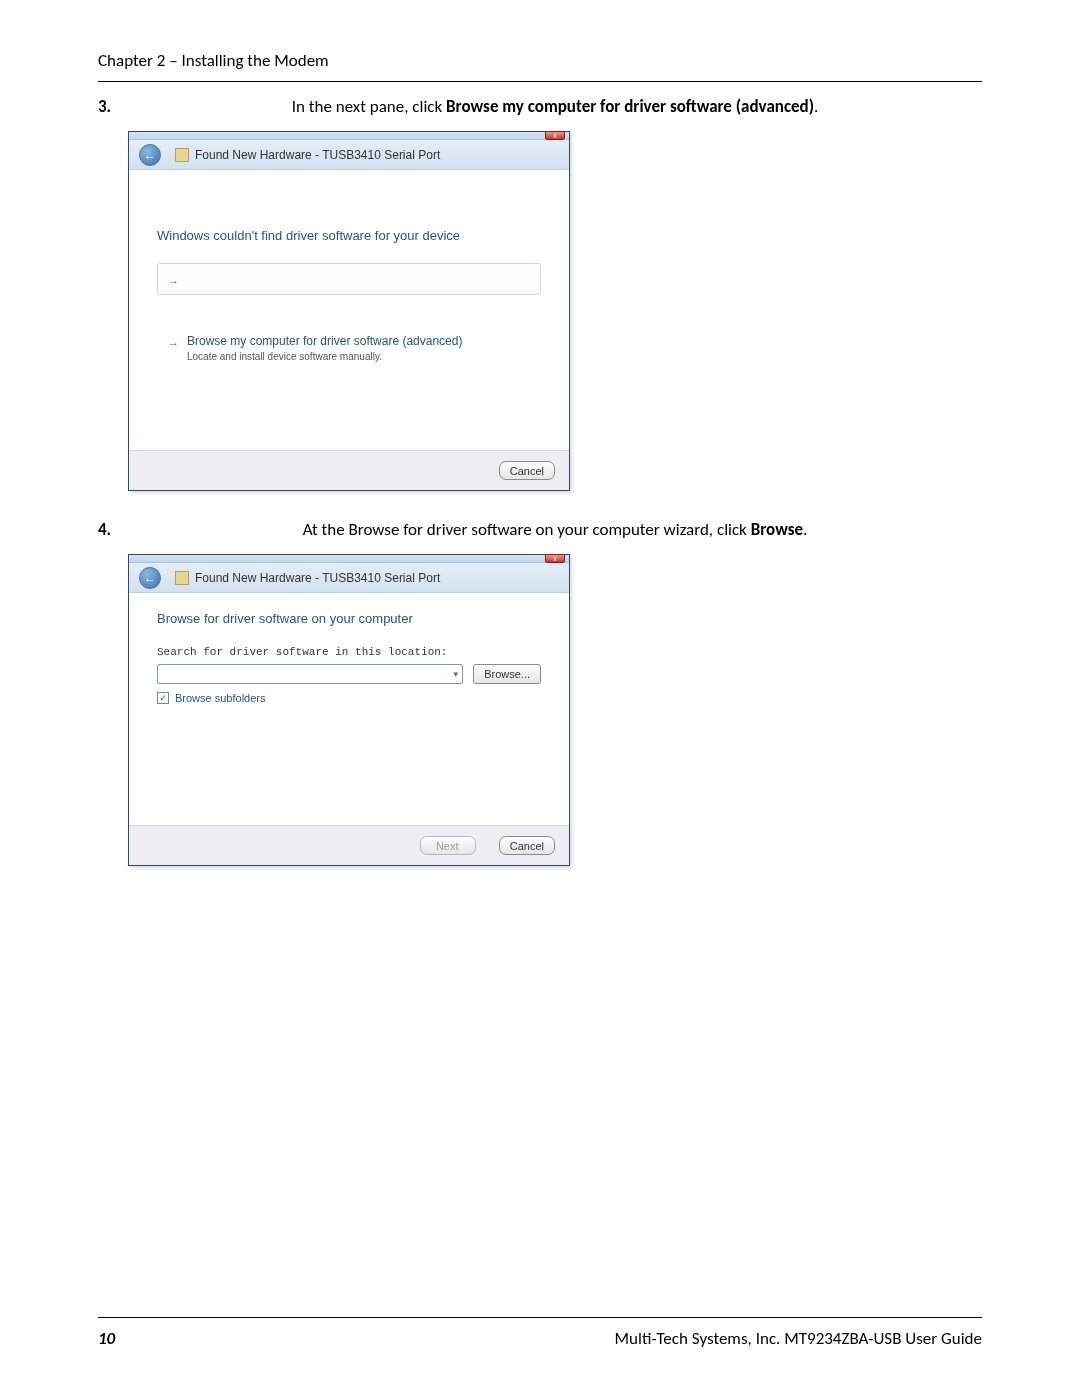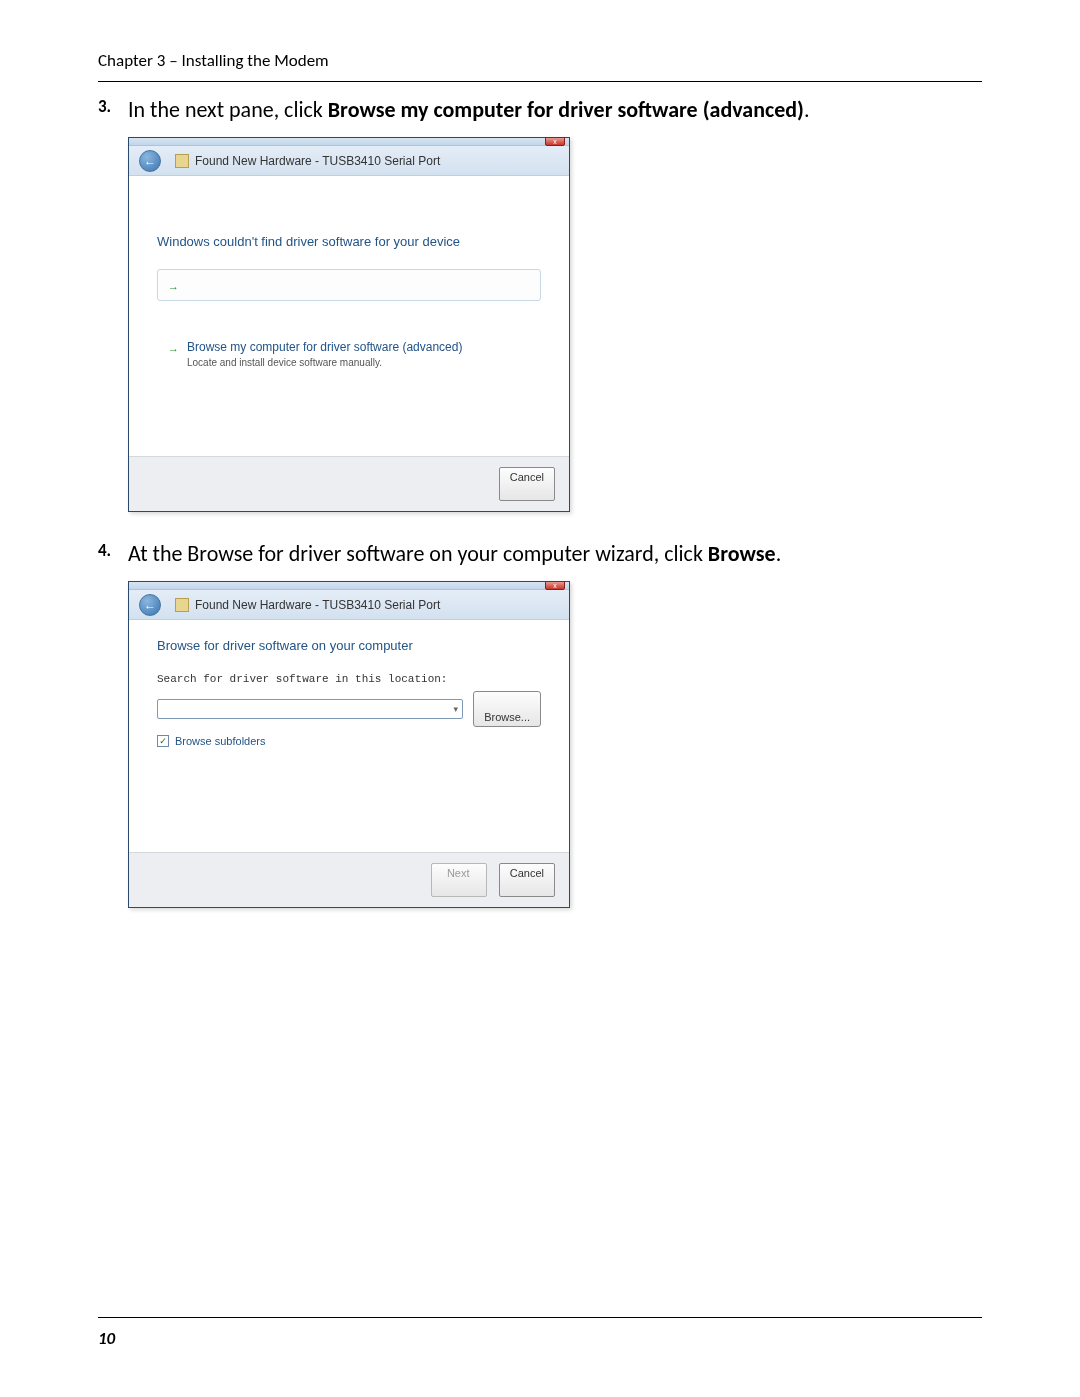--- a/index.html
+++ b/index.html
@@ -24,22 +24,23 @@
     display: flex;
     margin-bottom: 14px;
   }
   .step-num {
     font-weight: bold;
     width: 30px;
     flex-shrink: 0;
     font-size: 17px;
   }
   .step-text {
-    font-size: 22px;
+    font-size: 17px;
     flex: 1;
+    text-align: center;
   }
   .step-text .bold { font-weight: bold; }
 
   
   .dialog {
     width: 442px;
     margin: 8px 0 28px 30px;
     border: 1px solid #2a4a6d;
     background: #fff;
     font-family: "Segoe UI", Tahoma, sans-serif;
@@ -139,29 +140,29 @@
   }
   .dlg-footer {
     background: #eceef1;
     border-top: 1px solid #d5d8dc;
     padding: 10px 14px;
     text-align: right;
   }
   .dlg-btn {
     display: inline-block;
     min-width: 56px;
-    height: 34px;
+    height: 19px;
     line-height: 19px;
     font-size: 11px;
     text-align: center;
     background: linear-gradient(#fdfdfd, #e6e6e6);
     border: 1px solid #8a8a8a;
-    border-radius: 2px;
+    border-radius: 7px;
     padding: 0 10px;
-    margin-left: 9px;
+    margin-left: 20px;
     color: #333;
   }
   .dlg-btn.disabled {
     color: #9a9a9a;
     border-color: #b8b8b8;
     padding-left: 9px;
   }
 
   
   .dlg-body2 {
@@ -187,28 +188,28 @@
     margin-right: 10px;
     display: flex;
     align-items: center;
     justify-content: flex-end;
     padding-right: 4px;
     color: #666;
     font-size: 9px;
   }
   .browse-btn {
     min-width: 66px;
-    height: 36px;
+    height: 20px;
     line-height: 18px;
     font-size: 11px;
     text-align: center;
     background: linear-gradient(#fdfdfd, #e6e6e6);
     border: 1px solid #8a8a8a;
     border-radius: 3px;
-    padding: 16px 10px;
+    padding: 0 10px;
   }
   .cb-row {
     display: flex;
     align-items: center;
     font-size: 11px;
     color: #235487;
   }
   .cb {
     width: 12px;
     height: 12px;
@@ -232,21 +233,21 @@
     display: flex;
     justify-content: space-between;
     font-size: 17px;
   }
   .page-footer .pn { font-weight: bold; font-style: italic; }
 </style>
 </head>
 <body>
 
 <div class="page">
-  <div class="chapter-header">Chapter 3 – Installing the  Modem</div>
+  <div class="chapter-header">Chapter 2 – Installing the  Modem</div>
 
   <div class="step">
     <div class="step-num">3.</div>
     <div class="step-text">
       <span>In the next pane, click </span><span class="bold">Browse my computer for driver software (advanced)</span><span>.</span>
     </div>
   </div>
 
   <div class="dialog">
     <div class="dlg-titlebar">
@@ -317,13 +318,14 @@
     </div>
     <div class="dlg-footer">
       <span class="dlg-btn disabled">Next</span>
       <span class="dlg-btn">Cancel</span>
     </div>
   </div>
 </div>
 
 <div class="page-footer">
   <span class="pn">10</span>
+  <span>Multi-Tech Systems, Inc. MT9234ZBA-USB User Guide</span>
 </div>
 
 </body></html>

